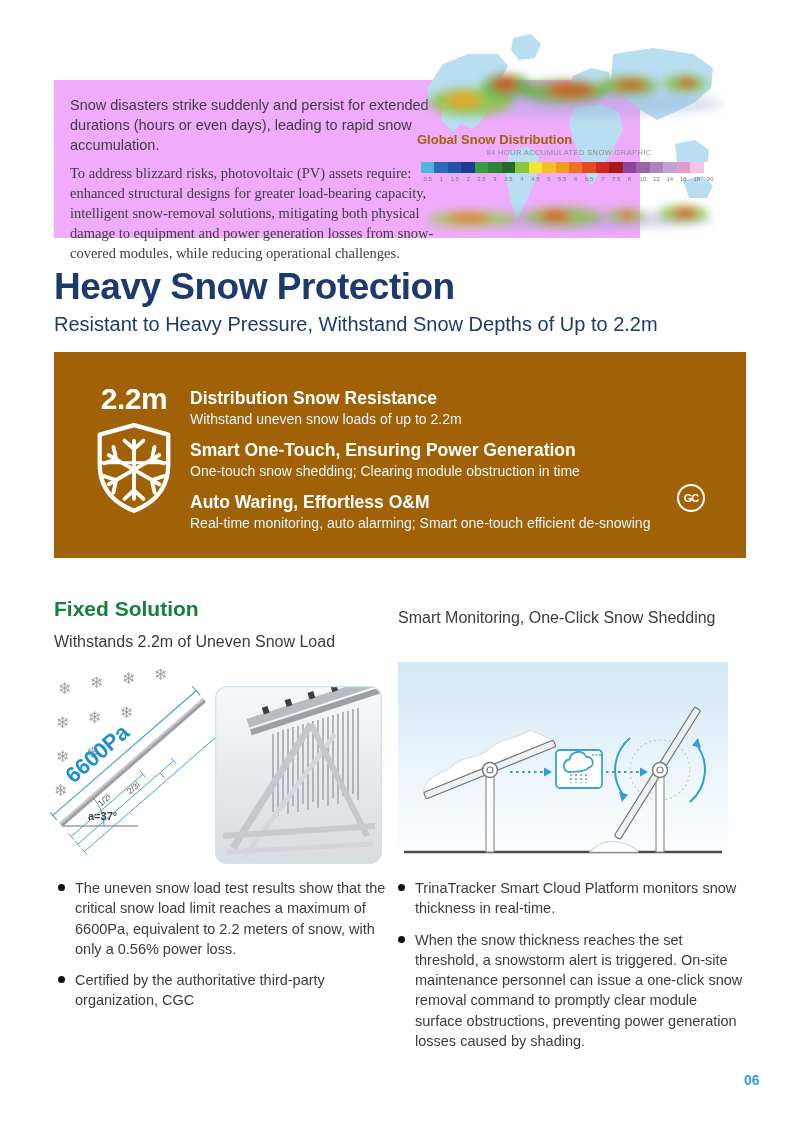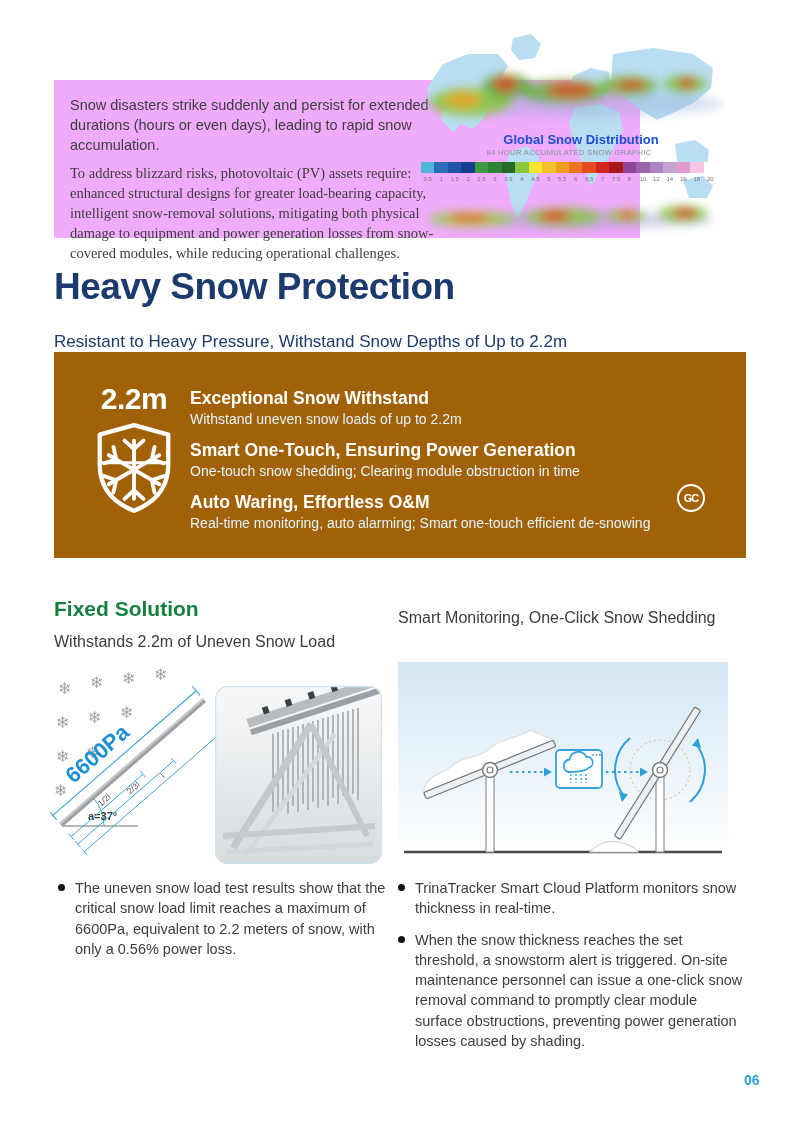--- a/index.html
+++ b/index.html
@@ -15,33 +15,33 @@
     position:absolute; left:54px; top:80px; width:586px; height:158px;
     background:#f0abfc;
   }
   .intro-text { position:absolute; left:16px; top:15px; width:372px;
     font-size:14.5px; line-height:1.38; color:#3d3d3d; }
   .intro-text p + p { margin-top:8px;font-family:Liberation Serif, serif; }
 
   
   .map { position:absolute; left:413px; top:24px; width:312px; height:214px; }
   .map svg { position:absolute; left:0; top:0; }
-  .map-title { position:absolute; left:12px; top:108px; width:100%; text-align:center;
-    font-size:13px; font-weight:700; color:#1d4ed8; }
+  .map-title { position:absolute; left:4px; top:108px; width:100%; 
+    font-size:13px; font-weight:700; color:#a16207; }
   .map-subtitle { position:absolute; left:0; top:124px; width:100%; text-align:center;
     font-size:7.5px; letter-spacing:.4px; color:#8a8f94; }
   .map-scale { position:absolute; left:8px; top:138px; right:8px; display:flex; }
   .map-scale .cell { flex:1 1 0; }
   .map-scale .swatch { height:11px; width:100%; }
   .map-scale .tick { font-size:6px; color:#777; text-align:center; margin-top:3px; }
 
   
   .headline { position:absolute; left:54px; top:266px; width:700px; color:#1c3a6e; }
   .headline h1 { font-size:37px; font-weight:800; letter-spacing:-0.5px; }
-  .headline .sub { font-size:17px; font-weight:400; margin-top:24px; }
+  .headline .sub { font-size:20px; font-weight:400; margin-top:5px; }
 
   
   .banner { position:absolute; left:54px; top:352px; width:692px; height:206px;
     background:#a16207; color:#fff; }
   .badge { position:absolute; left:31px; top:30px; width:98px; text-align:center; }
   .badge-value { font-size:30px; font-weight:700; letter-spacing:-0.5px; }
   .badge svg { display:block; margin:4px auto 0; }
   .features { position:absolute; left:136px; top:36px; width:470px; }
   .feature { margin-bottom:13px; }
   .feature .f-title { font-size:17.5px; font-weight:700; color:#ffffff; }
@@ -259,21 +259,21 @@
                 <line x1="50" y1="34" x2="61" y2="24"></line>
               <line x1="50" y1="82" x2="39" y2="92"></line>
                 <line x1="50" y1="82" x2="61" y2="92"></line>
             </g>
           </g>
         </g>
       </svg>
     </div>
     <div class="features">
       <div class="feature">
-        <div class="f-title">Exceptional Snow Withstand</div>
+        <div class="f-title">Distribution Snow Resistance</div>
         <div class="f-desc">Withstand uneven snow loads of up to 2.2m</div>
       </div>
       <div class="feature">
         <div class="f-title">Smart One-Touch, Ensuring Power Generation</div>
         <div class="f-desc">One-touch snow shedding; Clearing module obstruction in time</div>
       </div>
       <div class="feature">
         <div class="f-title">Auto Waring, Effortless O&amp;M</div>
         <div class="f-desc">Real-time monitoring, auto alarming; Smart one-touch efficient de-snowing</div>
       </div>
@@ -451,20 +451,24 @@
         <polygon points="303,86 294,83.5 300,76" fill="#2e9fd9" stroke="none"></polygon>
       </g>
     </g>
   </svg>
 
   <div class="bullets left">
     <div class="bullet">
       <span class="dot"></span>
       <span>The uneven snow load test results show that the critical snow load limit reaches a maximum of 6600Pa, equivalent to 2.2 meters of snow, with only a 0.56% power loss.</span>
     </div>
+    <div class="bullet">
+      <span class="dot"></span>
+      <span>Certified by the authoritative third-party organization, CGC</span>
+    </div>
   </div>
   <div class="bullets right">
     <div class="bullet">
       <span class="dot"></span>
       <span>TrinaTracker Smart Cloud Platform monitors snow thickness in real-time.</span>
     </div>
     <div class="bullet">
       <span class="dot"></span>
       <span>When the snow thickness reaches the set threshold, a snowstorm alert is triggered. On-site maintenance personnel can issue a one-click snow removal command to promptly clear module surface obstructions, preventing power generation losses caused by shading.</span>
     </div>

